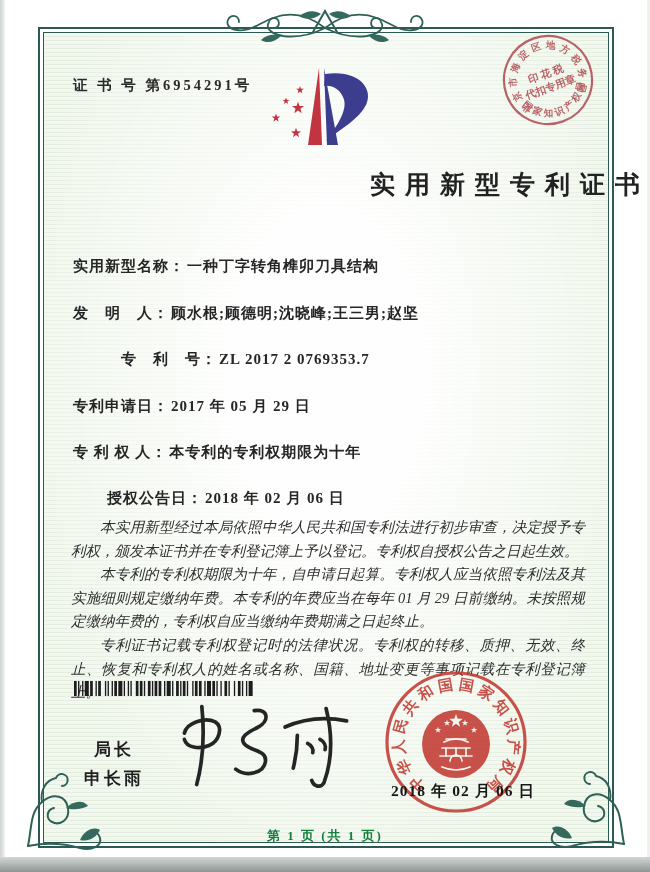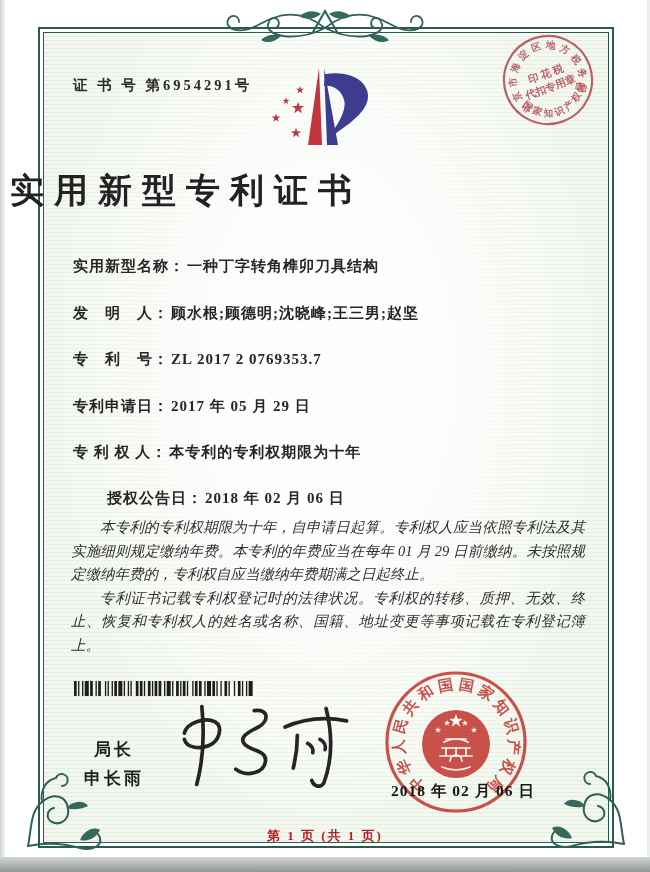--- a/index.html
+++ b/index.html
@@ -20,42 +20,42 @@
   }
 
   .orn-top { position:absolute; left:215px; top:6px; width:220px; height:46px; }
   .orn-bl { position:absolute; left:22px; top:752px; width:100px; height:100px; }
   .orn-br { position:absolute; left:530px; top:750px; width:100px; height:100px; }
 
   .cert-no { position:absolute; left:73px; top:76px; font-size:14.5px; font-weight:700; letter-spacing:3px; color:#2b2b2b; }
   .logo { position:absolute; left:262px; top:44px; width:126px; height:116px; }
   .tax-stamp { position:absolute; left:500px; top:32px; width:96px; height:96px; opacity:0.85; }
 
-  .title { position:absolute; left:0; right:0; top:168px; text-align:left; font-size:34px; font-weight:bold;
+  .title { position:absolute; left:0; right:0; top:168px; text-align:right; font-size:25px; font-weight:bold;
            letter-spacing:10px; padding-left:10px; color:#222; }
 
   .field { position:absolute; left:73px; right:55px; font-size:15px; font-weight:600; color:#262626; letter-spacing:1px; white-space:nowrap; }
-  .f0 { top:257px; } .f1 { top:304px; } .f2 { top:350px; } .f3 { top:397px; } .f4 { top:443px; } .f5 { top:489px;margin-left:34px; }
+  .f0 { top:257px; } .f1 { top:304px; } .f2 { top:350px;margin-left:48px; } .f3 { top:397px; } .f4 { top:443px; } .f5 { top:489px;margin-left:34px; }
   .field .val { margin-left:2px; }
 
   .paras { position:absolute; left:71px; top:516px; width:514px; font-size:14.5px; line-height:23.6px;
            font-style:italic; font-weight:500; color:#2e2e2e; text-align:justify; }
   .paras p { text-indent:2em; }
 
   .barcode { position:absolute; left:74px; top:681px; width:180px; height:15px; }
 
   .signer { position:absolute; left:84px; top:735px; font-family:"Liberation Sans","DejaVu Sans",sans-serif;
             font-weight:bold; font-size:17px; color:#1f1f1f; letter-spacing:3px; line-height:29px;text-align:center; }
   .signature { position:absolute; left:170px; top:696px; width:190px; height:98px; }
 
   .seal { position:absolute; left:382px; top:668px; width:148px; height:148px; opacity:0.88; }
   .seal-date { position:absolute; left:391px; top:781px; font-size:15.5px; font-weight:700; letter-spacing:1px; color:#181818; z-index:5; }
 
   .footer { position:absolute; left:0; right:0; top:827px; text-align:center; font-size:13px; font-weight:600;
-            letter-spacing:2px; color:#b91c1c; }
+            letter-spacing:2px; color:#15803d; }
 
   svg text { font-family:"Liberation Serif","DejaVu Serif",serif; }
 </style>
 </head>
 <body>
 
 <div class="page">
   <div class="frame">
     <div class="frame-inner"></div>
   </div>
@@ -158,20 +158,21 @@
     <span class="lbl">专利申请日：</span><span class="val">2017 年 05 月 29 日</span>
   </div>
   <div class="field f4">
     <span class="lbl">专 利 权 人：</span><span class="val">本专利的专利权期限为十年</span>
   </div>
   <div class="field f5">
     <span class="lbl">授权公告日：</span><span class="val">2018 年 02 月 06 日</span>
   </div>
 
   <div class="paras">
+    <p>本实用新型经过本局依照中华人民共和国专利法进行初步审查，决定授予专利权，颁发本证书并在专利登记簿上予以登记。专利权自授权公告之日起生效。</p>
     <p>本专利的专利权期限为十年，自申请日起算。专利权人应当依照专利法及其实施细则规定缴纳年费。本专利的年费应当在每年 01 月 29 日前缴纳。未按照规定缴纳年费的，专利权自应当缴纳年费期满之日起终止。</p>
     <p>专利证书记载专利权登记时的法律状况。专利权的转移、质押、无效、终止、恢复和专利权人的姓名或名称、国籍、地址变更等事项记载在专利登记簿上。</p>
   </div>
 
   <svg class="barcode" preserveAspectRatio="none" viewBox="0 0 134 15">
       <g fill="#1d1d1d">
         <rect x="0" y="0" width="2" height="15"></rect>
         <rect x="3" y="0" width="1" height="15"></rect>
         <rect x="6" y="0" width="1" height="15"></rect>
         <rect x="8" y="0" width="3" height="15"></rect>

